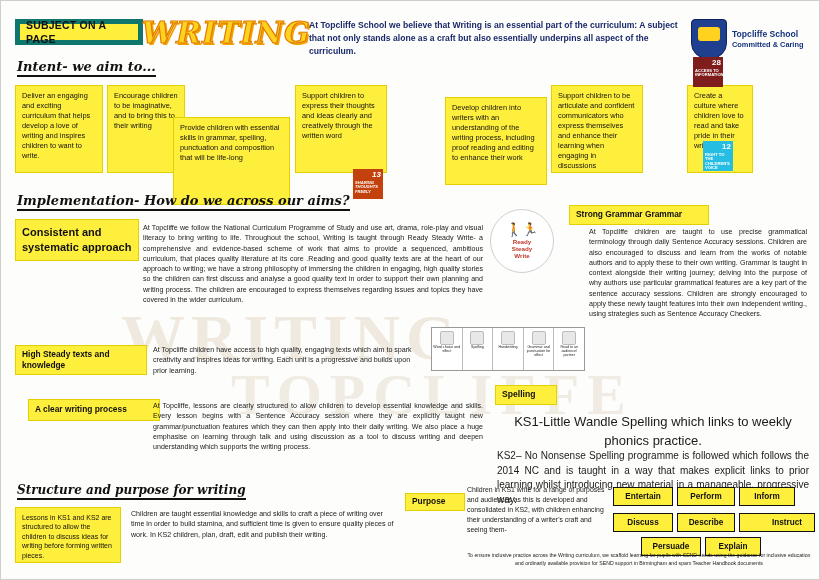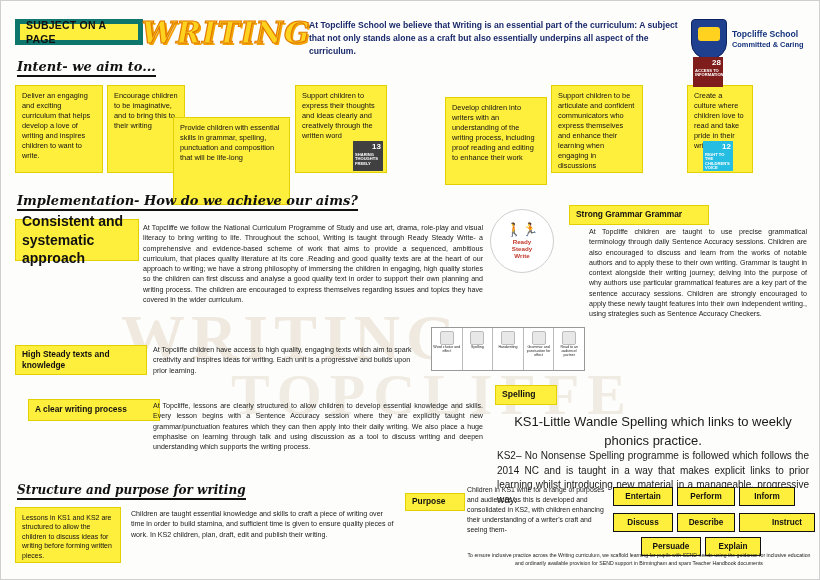--- a/index.html
+++ b/index.html
@@ -184,36 +184,36 @@
   <div class="sect-head" style="left:16px;top:58px;">Intent- we aim to...</div>
 
   <div class="ybox" style="left:14px;top:84px;width:88px;height:88px;">Deliver an engaging and exciting curriculum that helps develop a love of writing and inspires children to want to write.</div>
   <div class="ybox" style="left:106px;top:84px;width:78px;height:88px;">Encourage children to be imaginative, and to bring this to their writing</div>
   <div class="ybox" style="left:172px;top:84px;width:117px;height:88px;margin-top:32px;">Provide children with essential skills in grammar, spelling, punctuation and composition that will be life-long</div>
   <div class="ybox" style="left:294px;top:84px;width:92px;height:88px;">Support children to express their thoughts and ideas clearly and creatively through the written word</div>
   <div class="ybox" style="left:444px;top:84px;width:102px;height:88px;margin-top:12px;">Develop children into writers with an understanding of the writing process, including proof reading and editing to enhance their work</div>
   <div class="ybox" style="left:550px;top:84px;width:92px;height:88px;">Support children to be articulate and confident communicators who express themselves and enhance their learning when engaging in discussions</div>
   <div class="ybox" style="left:686px;top:84px;width:66px;height:88px;">Create a culture where children love to read and take pride in their writing.</div>
 
-  <div class="sdg" style="left:352px;top:140px;background:#404040;">
+  <div class="sdg" style="left:352px;top:168px;background:#c2410c;font-style:italic;">
     <span class="num">13</span>
     <span class="lbl">SHARING THOUGHTS FREELY</span>
   </div>
   <div class="sdg" style="left:692px;top:56px;background:#7f1d1d;">
     <span class="num">28</span>
     <span class="lbl">ACCESS TO INFORMATION</span>
   </div>
   <div class="sdg" style="left:702px;top:140px;background:#26bde2;">
     <span class="num">12</span>
     <span class="lbl">RIGHT TO THE CHILDREN'S VOICE</span>
   </div>
 
-  <div class="sect-head" style="left:16px;top:192px;">Implementation- How do we achieve our aims?</div>
-
-  <div class="ybox" style="left:14px;top:218px;width:124px;height:42px;font-weight:700;font-size:14px;display:flex;align-items:center;">Consistent and systematic approach</div>
+  <div class="sect-head" style="left:16px;top:192px;">Implementation- How do we across our aims?</div>
+
+  <div class="ybox" style="left:14px;top:218px;width:124px;height:42px;font-weight:700;font-size:11px;display:flex;align-items:center;">Consistent and systematic approach</div>
   <div class="plain" style="left:142px;top:222px;width:340px;font-size:7.1px;text-align:justify;">At Topcliffe we follow the National Curriculum Programme of Study and use art, drama, role-play and visual literacy to bring writing to life. Throughout the school, Writing is taught through Ready Steady Write-  a comprehensive and evidence-based scheme of work that aims to provide a sequenced, ambitious curriculum, that places quality literature at its core .Reading and good quality texts are at the heart of our approach to writing; we have a strong philosophy of immersing the children in engaging, high quality stories so the children can first discuss and analyse a good quality text in order to support their own planning and writing process. The children are encouraged to express themselves regarding issues and topics they have covered in the wider curriculum.</div>
 
   <div class="ybox" style="left:14px;top:344px;width:132px;height:30px;font-weight:700;font-size:8.4px;display:flex;align-items:center;">High Steady texts and knowledge</div>
   <div class="plain" style="left:152px;top:344px;width:264px;font-size:7.1px;">At Topcliffe children have access to high quality, engaging texts which aim to spark creativity and inspires ideas for writing.  Each unit is a progressive and builds upon prior learning.</div>
 
   <div class="ybox" style="left:27px;top:398px;width:132px;height:22px;font-weight:700;font-size:8.4px;display:flex;align-items:center;">A clear writing process</div>
   <div class="plain" style="left:152px;top:400px;width:330px;font-size:7.1px;text-align:justify;">At Topcliffe, lessons are clearly structured to allow children to develop essential knowledge and skills. Every lesson begins with a Sentence Accuracy session where they are explicitly taught new grammar/punctuation features which they can then apply into their daily writing.  We also place  a huge emphasise on learning through talk and using discussion as  a tool to discuss writing and deepen understanding which supports the writing process.</div>
 
   <div id="rsw-logo">
     <div id="rsw-figures">🚶🏃</div>

